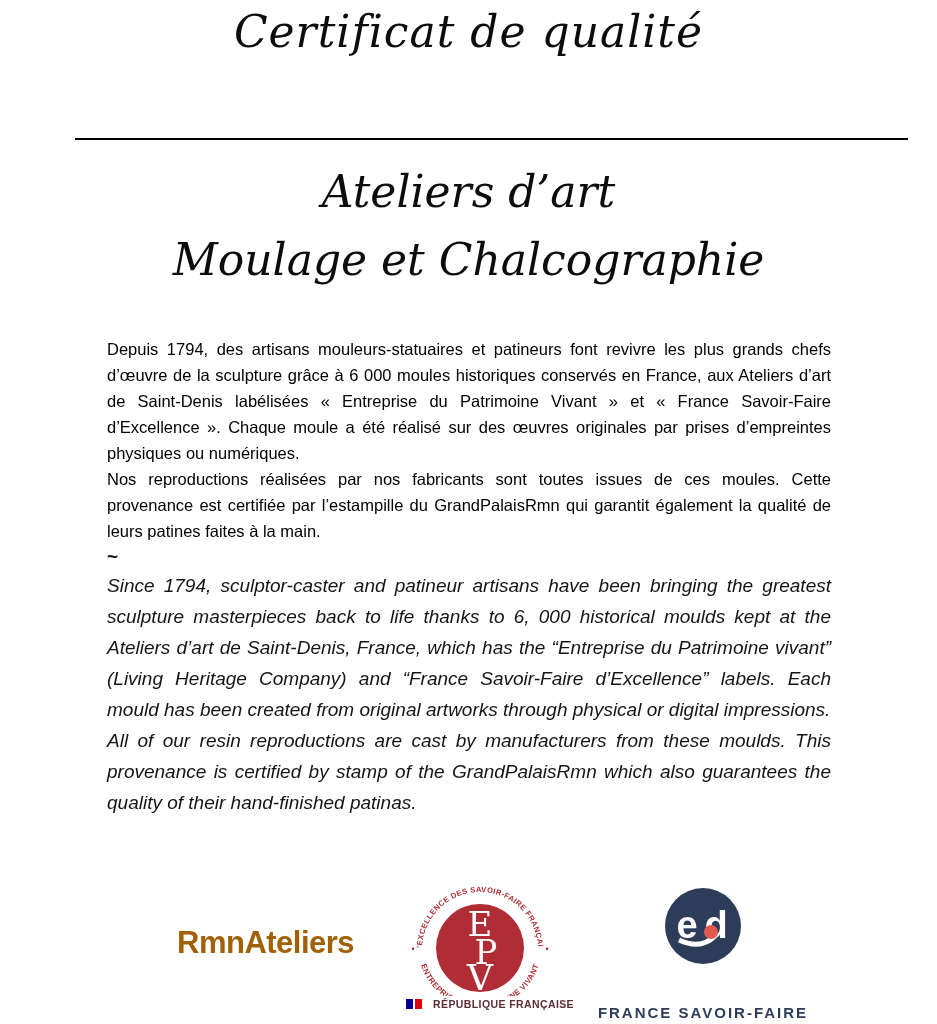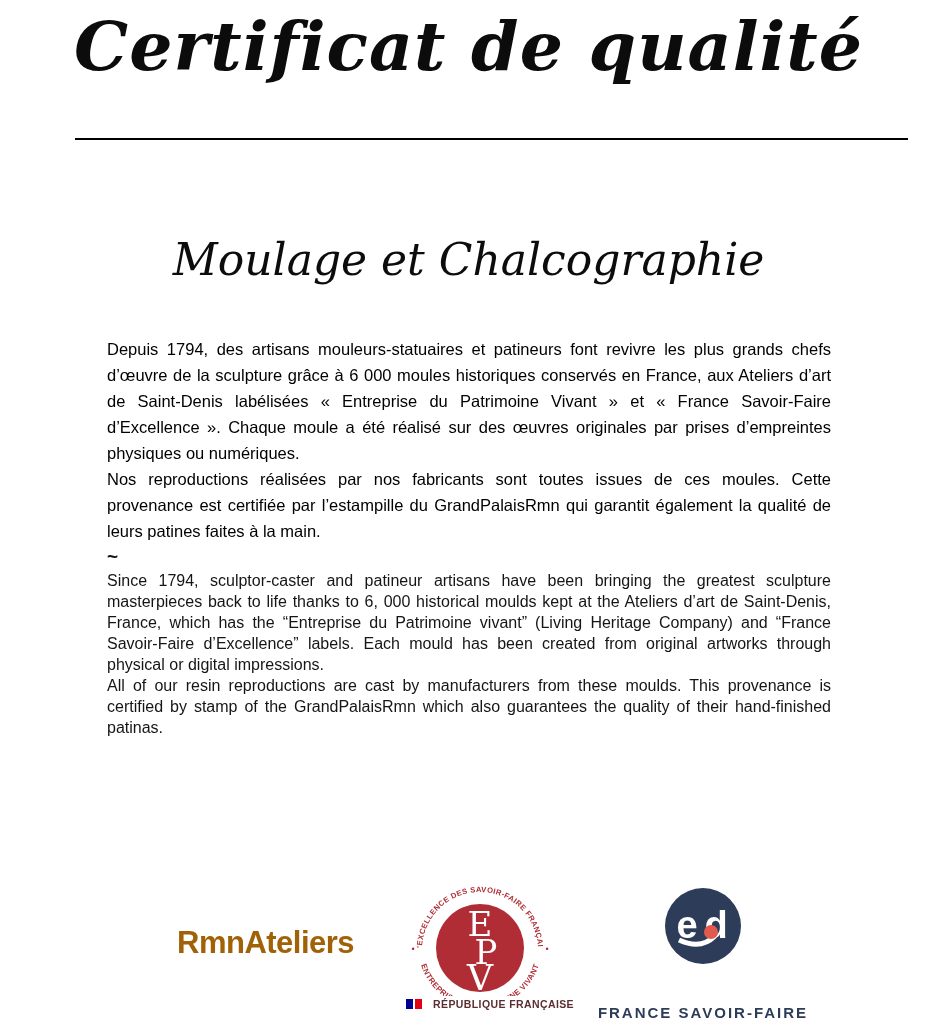--- a/index.html
+++ b/index.html
@@ -12,24 +12,23 @@
     font-family: "Liberation Sans", sans-serif;
     color: #1a1a1a;
   }
   
   .doc-title {
     position: absolute;
     top: 6px; left: 0; width: 937px;
     text-align: center;
     font-family: "DejaVu Serif", serif;
     font-style: italic;
-    font-size: 68px;
+    font-size: 44px;
     letter-spacing: 1px;
     color: #0c0c0c;
-    font-weight: bold;
   }
   .title-rule {
     position: absolute;
     top: 138px; left: 75px;
     width: 833px; height: 2px;
     background: #000000;
   }
   .subtitle {
     position: absolute;
     left: 0; width: 937px;
@@ -61,22 +60,23 @@
   .p-fr-2 { margin-bottom: 12px; }
   .tilde-sep {
     text-align: center;
     font-size: 19px;
     font-weight: bold;
     line-height: 26px;
     margin: 0 0 22px 0;
     color: #111;
   }
   .p-en {
-    font-size: 16px;
-    line-height: 21px;
+    font-style: italic;
+    font-size: 19px;
+    line-height: 31px;
     color: #151515;
   }
   .p-en-1 { margin-bottom: 21px; }
 
   
   .gp-logo {
     position: absolute;
     top: 918px; left: 152px;
     font-weight: bold;
     letter-spacing: -0.5px;
@@ -132,20 +132,21 @@
   }
 </style>
 </head>
 <body>
 
 <div class="page">
 
   <div class="doc-title">Certificat de qualité</div>
   <div class="title-rule"></div>
 
+  <div class="subtitle subtitle-1">Ateliers d’art</div>
   <div class="subtitle subtitle-2">Moulage et Chalcographie</div>
 
   <div class="body-text">
     <p class="p-fr p-fr-1">Depuis 1794, des artisans mouleurs-statuaires et patineurs font revivre les plus grands chefs d’œuvre de la sculpture grâce à 6 000 moules historiques conservés en France, aux Ateliers d’art de Saint-Denis labélisées « Entreprise du Patrimoine Vivant » et « France Savoir-Faire d’Excellence ». Chaque moule a été réalisé sur des œuvres originales par prises d’empreintes physiques ou numériques.</p>
     <p class="p-fr p-fr-2">Nos reproductions réalisées par nos fabricants sont toutes issues de ces moules. Cette provenance est certifiée par l’estampille du GrandPalaisRmn qui garantit également la qualité de leurs patines faites à la main.</p>
     <p class="tilde-sep">~</p>
     <p class="p-en p-en-1">Since 1794, sculptor-caster and patineur artisans have been bringing the greatest sculpture masterpieces back to life thanks to 6, 000 historical moulds kept at the Ateliers d’art de Saint-Denis, France, which has the “Entreprise du Patrimoine vivant” (Living Heritage Company) and “France Savoir-Faire d’Excellence” labels. Each mould has been created from original artworks through physical or digital impressions.</p>
     <p class="p-en">All of our resin reproductions are cast by manufacturers from these moulds. This provenance is certified by stamp of the GrandPalaisRmn which also guarantees the quality of their hand-finished patinas.</p>
   </div>
 

